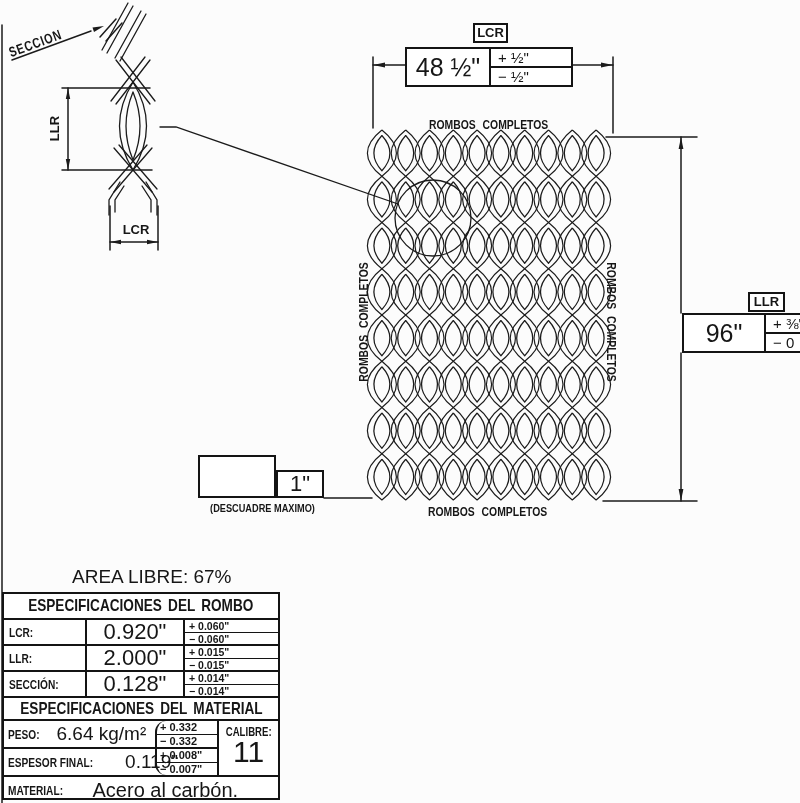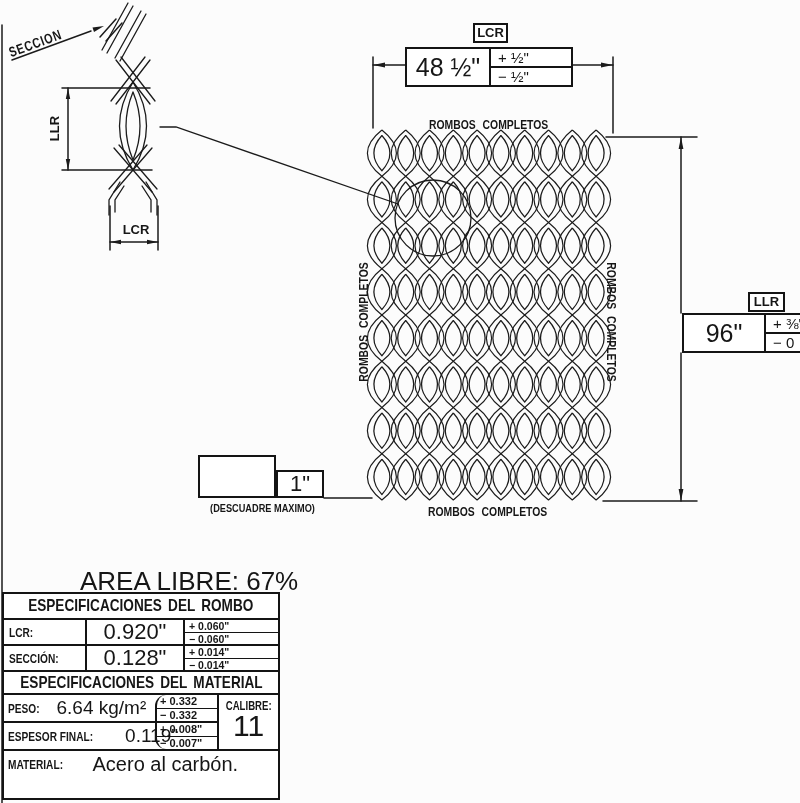--- a/index.html
+++ b/index.html
@@ -365,35 +365,45 @@
 
 <div class="abs meshlbl" style="left:409px;top:117px;width:160px;"><span class="sx8">ROMBOS COMPLETOS</span></div>
 <div class="abs meshlbl" style="left:408px;top:504px;width:160px;"><span class="sx8">ROMBOS COMPLETOS</span></div>
 <div class="abs meshlbl" style="left:284px;top:315px;width:158px;height:14px;transform:rotate(-90deg) scaleX(0.8);">ROMBOS COMPLETOS</div>
 <div class="abs meshlbl" style="left:533px;top:315px;width:158px;height:14px;transform:rotate(90deg) scaleX(0.8);">ROMBOS COMPLETOS</div>
 
 <div class="abs plainbox" style="left:198px;top:455px;width:78px;height:43px;"></div>
 <div class="abs plainbox" style="left:276px;top:470px;width:48px;height:28px;font-size:22px;">1"</div>
 <div class="abs cond" style="left:186px;top:502px;width:152px;text-align:center;font-size:11.5px;"><span class="sx8">(DESCUADRE MAXIMO)</span></div>
 
-<div class="abs" style="left:80px;top:566px;font-size:26px;">AREA LIBRE: 67%</div>
+<div class="abs" style="left:72px;top:566px;font-size:19px;">AREA LIBRE: 67%</div>
 
 <div id="specs">
   <div class="thead">
     <span class="sx8">ESPECIFICACIONES DEL ROMBO</span>
   </div>
 
   <div class="srow" style="height:26px;">
     <div class="lab">
         <span class="sxl">LCR:</span>
       </div>
     <div class="val">0.920"</div>
     <div class="tol">
       <div>+ 0.060"</div>
       <div>− 0.060"</div>
+    </div>
+  </div>
+  <div class="srow" style="height:26px;">
+    <div class="lab">
+        <span class="sxl">LLR:</span>
+      </div>
+    <div class="val">2.000"</div>
+    <div class="tol">
+      <div>+ 0.015"</div>
+      <div>− 0.015"</div>
     </div>
   </div>
   <div class="srow" style="height:26px;">
     <div class="lab">
         <span class="sxl">SECCIÓN:</span>
       </div>
     <div class="val">0.128"</div>
     <div class="tol">
       <div>+ 0.014"</div>
       <div>− 0.014"</div>

